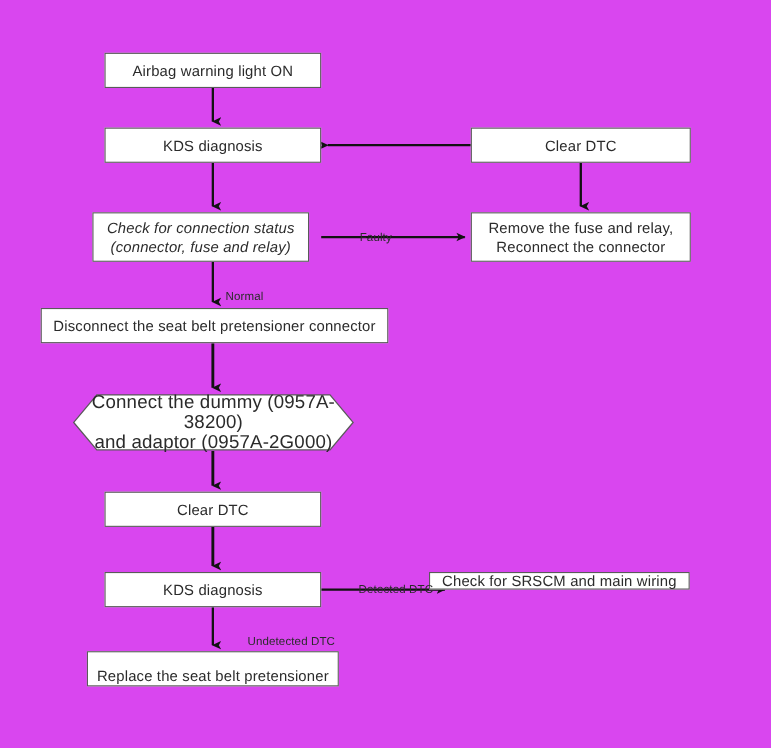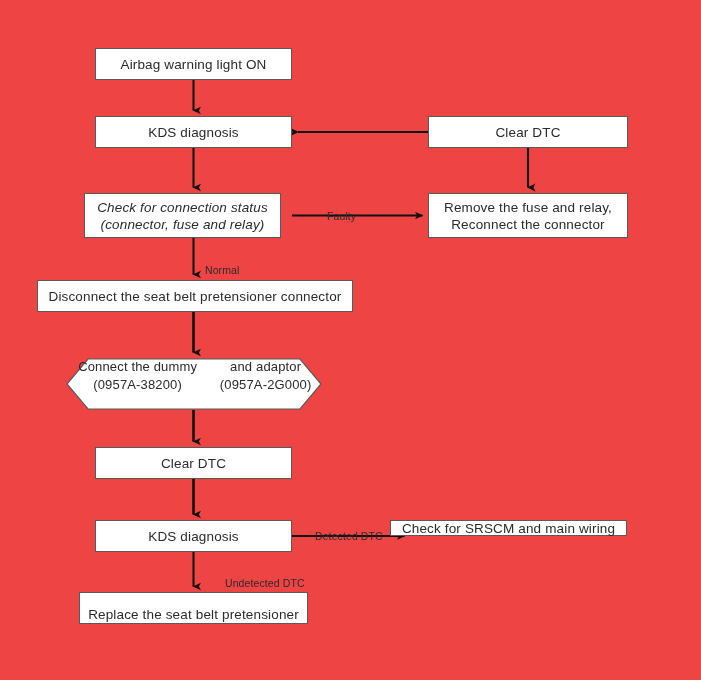--- a/index.html
+++ b/index.html
@@ -5,21 +5,21 @@
 <style>
   html, body {
     margin: 0;
     padding: 0;
     background: #ffffff;
   }
   #canvas {
     position: relative;
     width: 701px;
     height: 680px;
-    background: #ef4444;
+    background: #d946ef;
     font-family: "Liberation Sans", "DejaVu Sans", sans-serif;
     overflow: hidden;
   }
   .node {
     position: absolute;
     box-sizing: border-box;
     border: 1px solid #5a5a5a;
     background: #ffffff;
     display: flex;
     flex-direction: column;
@@ -45,25 +45,26 @@
     top: 0;
     overflow: visible;
   }
   .hexwrap .hextext {
     position: absolute;
     left: 0;
     top: 0;
     width: 100%;
     height: 100%;
     display: flex;
-    flex-direction: row;
+    flex-direction: column;
+    align-items: center;
     justify-content: center;
     text-align: center;
     color: #2b2b2b;
-    font-size: 13px;
+    font-size: 17px;
     line-height: 18px;
     letter-spacing: 0.15px;
   }
   .edge-label {
     position: absolute;
     color: #2b2b2b;
     font-size: 10.5px;
     line-height: 12px;
     letter-spacing: 0.1px;
     white-space: nowrap;
@@ -168,17 +169,17 @@
   </div>
 
   <div class="node" style="left:79px; top:592px; width:229px; height:32px;justify-content:flex-end;">
     <span>Replace the seat belt pretensioner</span>
   </div>
 
   <div class="edge-label" style="left:327px; top:198px;">Faulty</div>
 
   <div class="edge-label" style="left:205px; top:252px;">Normal</div>
 
-  <div class="edge-label" style="left:315px; top:518px;">Detected DTC</div>
+  <div class="edge-label" style="left:326px; top:518px;">Detected DTC</div>
 
   <div class="edge-label" style="left:205px; top:565px;padding-left:20px;">Undetected DTC</div>
 
 </div>
 
 </body></html>

